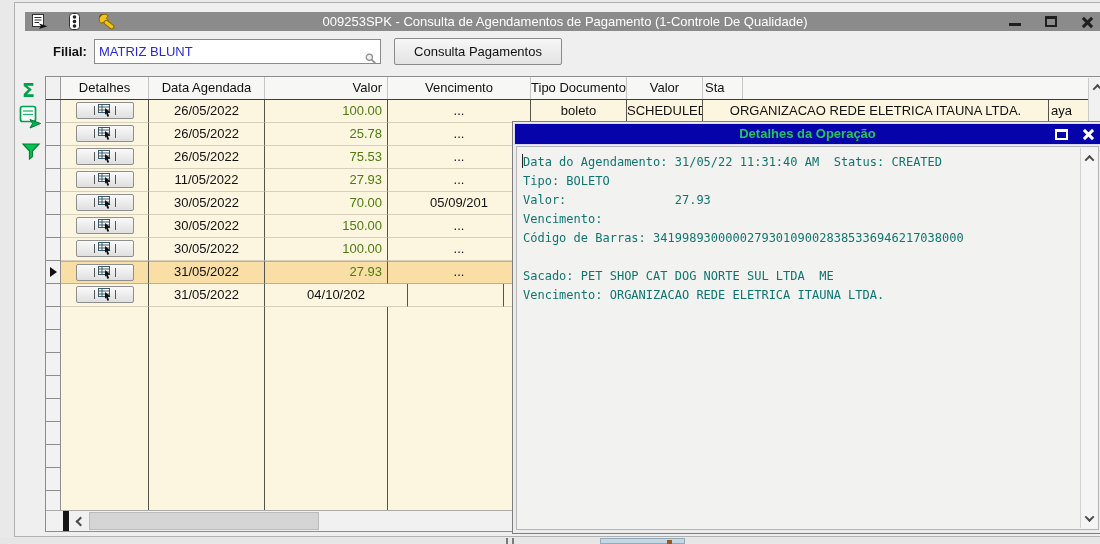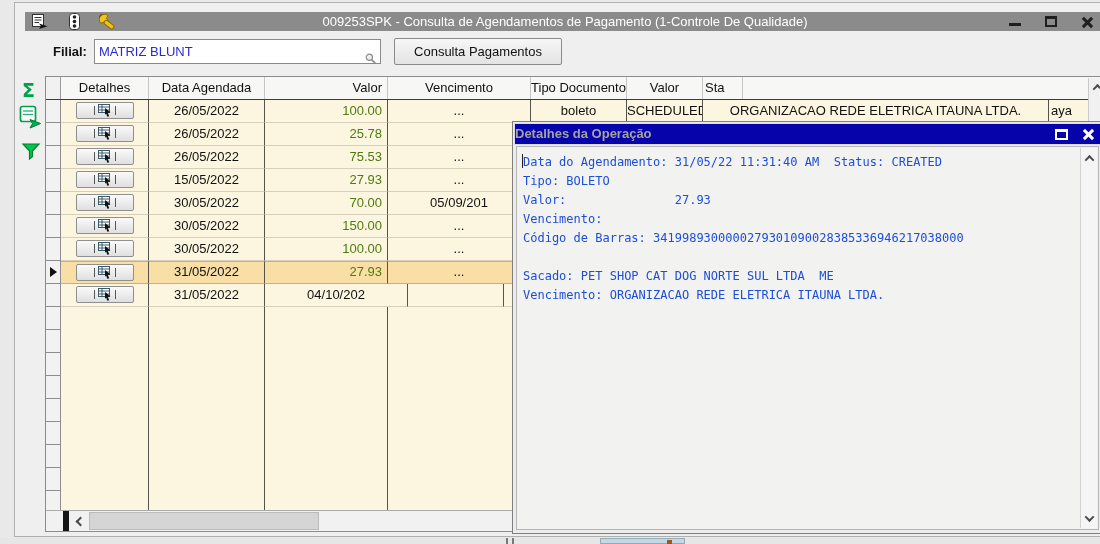--- a/index.html
+++ b/index.html
@@ -75,27 +75,27 @@
   .chev { width:7px; height:7px; border-left:2px solid #4A4A4A; border-top:2px solid #4A4A4A; display:inline-block; }
   .chev.up { transform:rotate(45deg) translate(1px,1px); }
   .chev.down { transform:rotate(225deg) translate(1px,1px); }
   .chev.left { transform:rotate(-45deg) translate(0,0); }
 
   
   .dialog { position:absolute; left:497px; top:118px; width:591px; height:413px;
             background:#ECECEC; border:1px solid #7E7E7E; z-index:10; }
   .dlg-titlebar { position:absolute; left:2px; top:2px; right:2px; height:20px; background:#0603AB;
                   box-shadow:0 0 0 1px #D8D8F0; }
-  .dlg-title { position:absolute; left:0; right:0; text-align:left; color:#a3a3a3; font-weight:bold;
+  .dlg-title { position:absolute; left:0; right:0; text-align:center; color:#22c55e; font-weight:bold;
                font-size:13px; line-height:20px; }
   .dlg-controls { position:absolute; right:6px; top:0; height:20px; display:flex; gap:14px; align-items:center; color:#FFFFFF; }
   .dlg-max { width:13px; height:11px; border:2px solid #FFFFFF; border-top:3px solid #FFFFFF; }
   .memo { position:absolute; left:3px; top:24px; right:3px; bottom:3px; background:#F2F2F1; border:1px solid #B5B5B5; }
   .memo-text { position:absolute; left:6px; top:6px; right:22px; bottom:2px; font-family:"DejaVu Sans Mono","Liberation Mono",monospace;
-               font-size:12px; line-height:19px; color:#1d4ed8; white-space:pre; overflow:hidden; }
+               font-size:12px; line-height:19px; color:#0f766e; white-space:pre; overflow:hidden; }
   .memo-text div { height:19px; }
   .caret { position:absolute; left:5px; top:7px; width:1px; height:14px; background:#222; }
   .memo-scroll { position:absolute; right:1px; top:1px; width:17px; bottom:1px; background:#F5F5F5; border-left:1px solid #D2D2D2; }
   .ms-up { position:absolute; top:2px; left:0; right:0; height:16px; display:flex; align-items:center; justify-content:center; }
   .ms-down { position:absolute; bottom:2px; left:0; right:0; height:16px; display:flex; align-items:center; justify-content:center; }
 
   
   .behind-strip { position:absolute; left:0; top:538px; width:1100px; height:6px; background:#E6E6E6; }
   .b-tick { position:absolute; top:0; width:2px; height:6px; background:#7A7A7A; }
   .b-box { position:absolute; left:600px; top:0; width:85px; height:6px; background:#C4D7E2; border:1px solid #93ABBA; }
@@ -257,21 +257,21 @@
                 <span class="dbar"></span>
                 <svg width="14" height="13" viewBox="0 0 14 13">
                   <rect x="0.5" y="0.5" width="11" height="8" fill="#FFFFFF" stroke="#3A5A6A"></rect>
                   <line x1="0.5" y1="3" x2="11.5" y2="3" stroke="#3A5A6A"></line>
                   <line x1="0.5" y1="6" x2="11.5" y2="6" stroke="#3A5A6A"></line>
                   <line x1="4" y1="0.5" x2="4" y2="8.5" stroke="#3A5A6A"></line>
                   <polygon points="7,4 12.5,8.5 9.8,8.8 11.2,12.2 9.3,12.8 8.2,9.5 7,10.8" fill="#111111"></polygon>
                 </svg>
                 <span class="dbar"></span>
               </span></div>
-            <div class="cell c1">15/05/2022</div>
+            <div class="cell c1">11/05/2022</div>
             <div class="cell c2"><span class="valor-text">27.93</span></div>
             <div class="cell c3">...</div>
             <div class="cell c4"></div>
             <div class="cell c5"></div>
             <div class="cell c6"></div>
             <div class="cell c7"></div>
           </div>
           <div class="grow">
             <div class="ind"></div>
             <div class="cell c0"><span class="detbtn">

